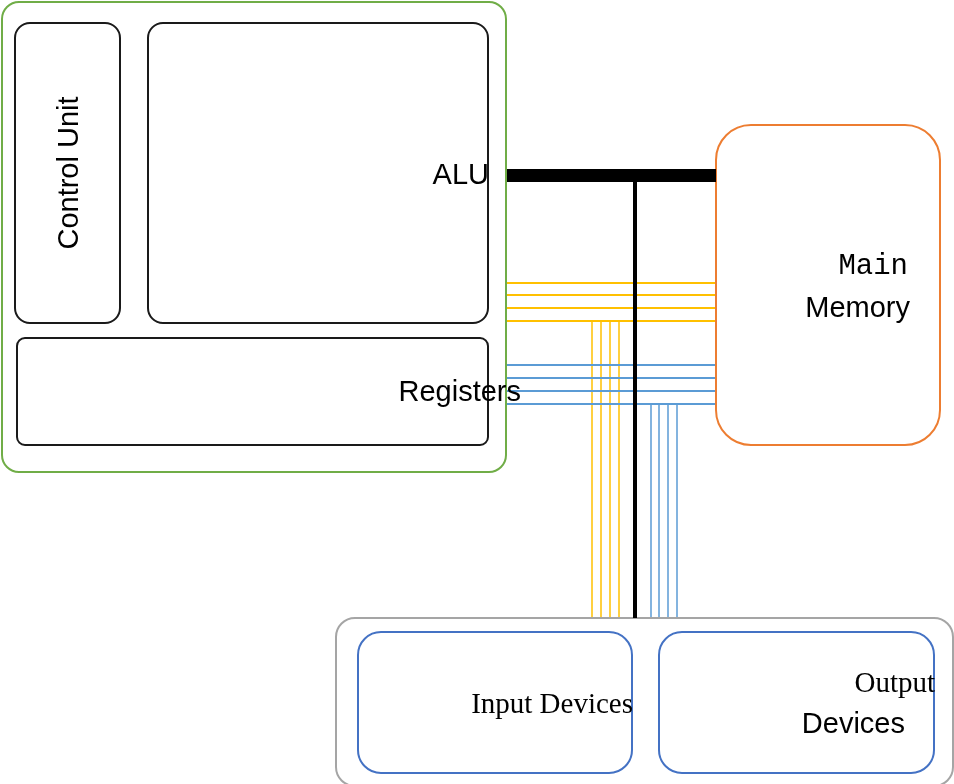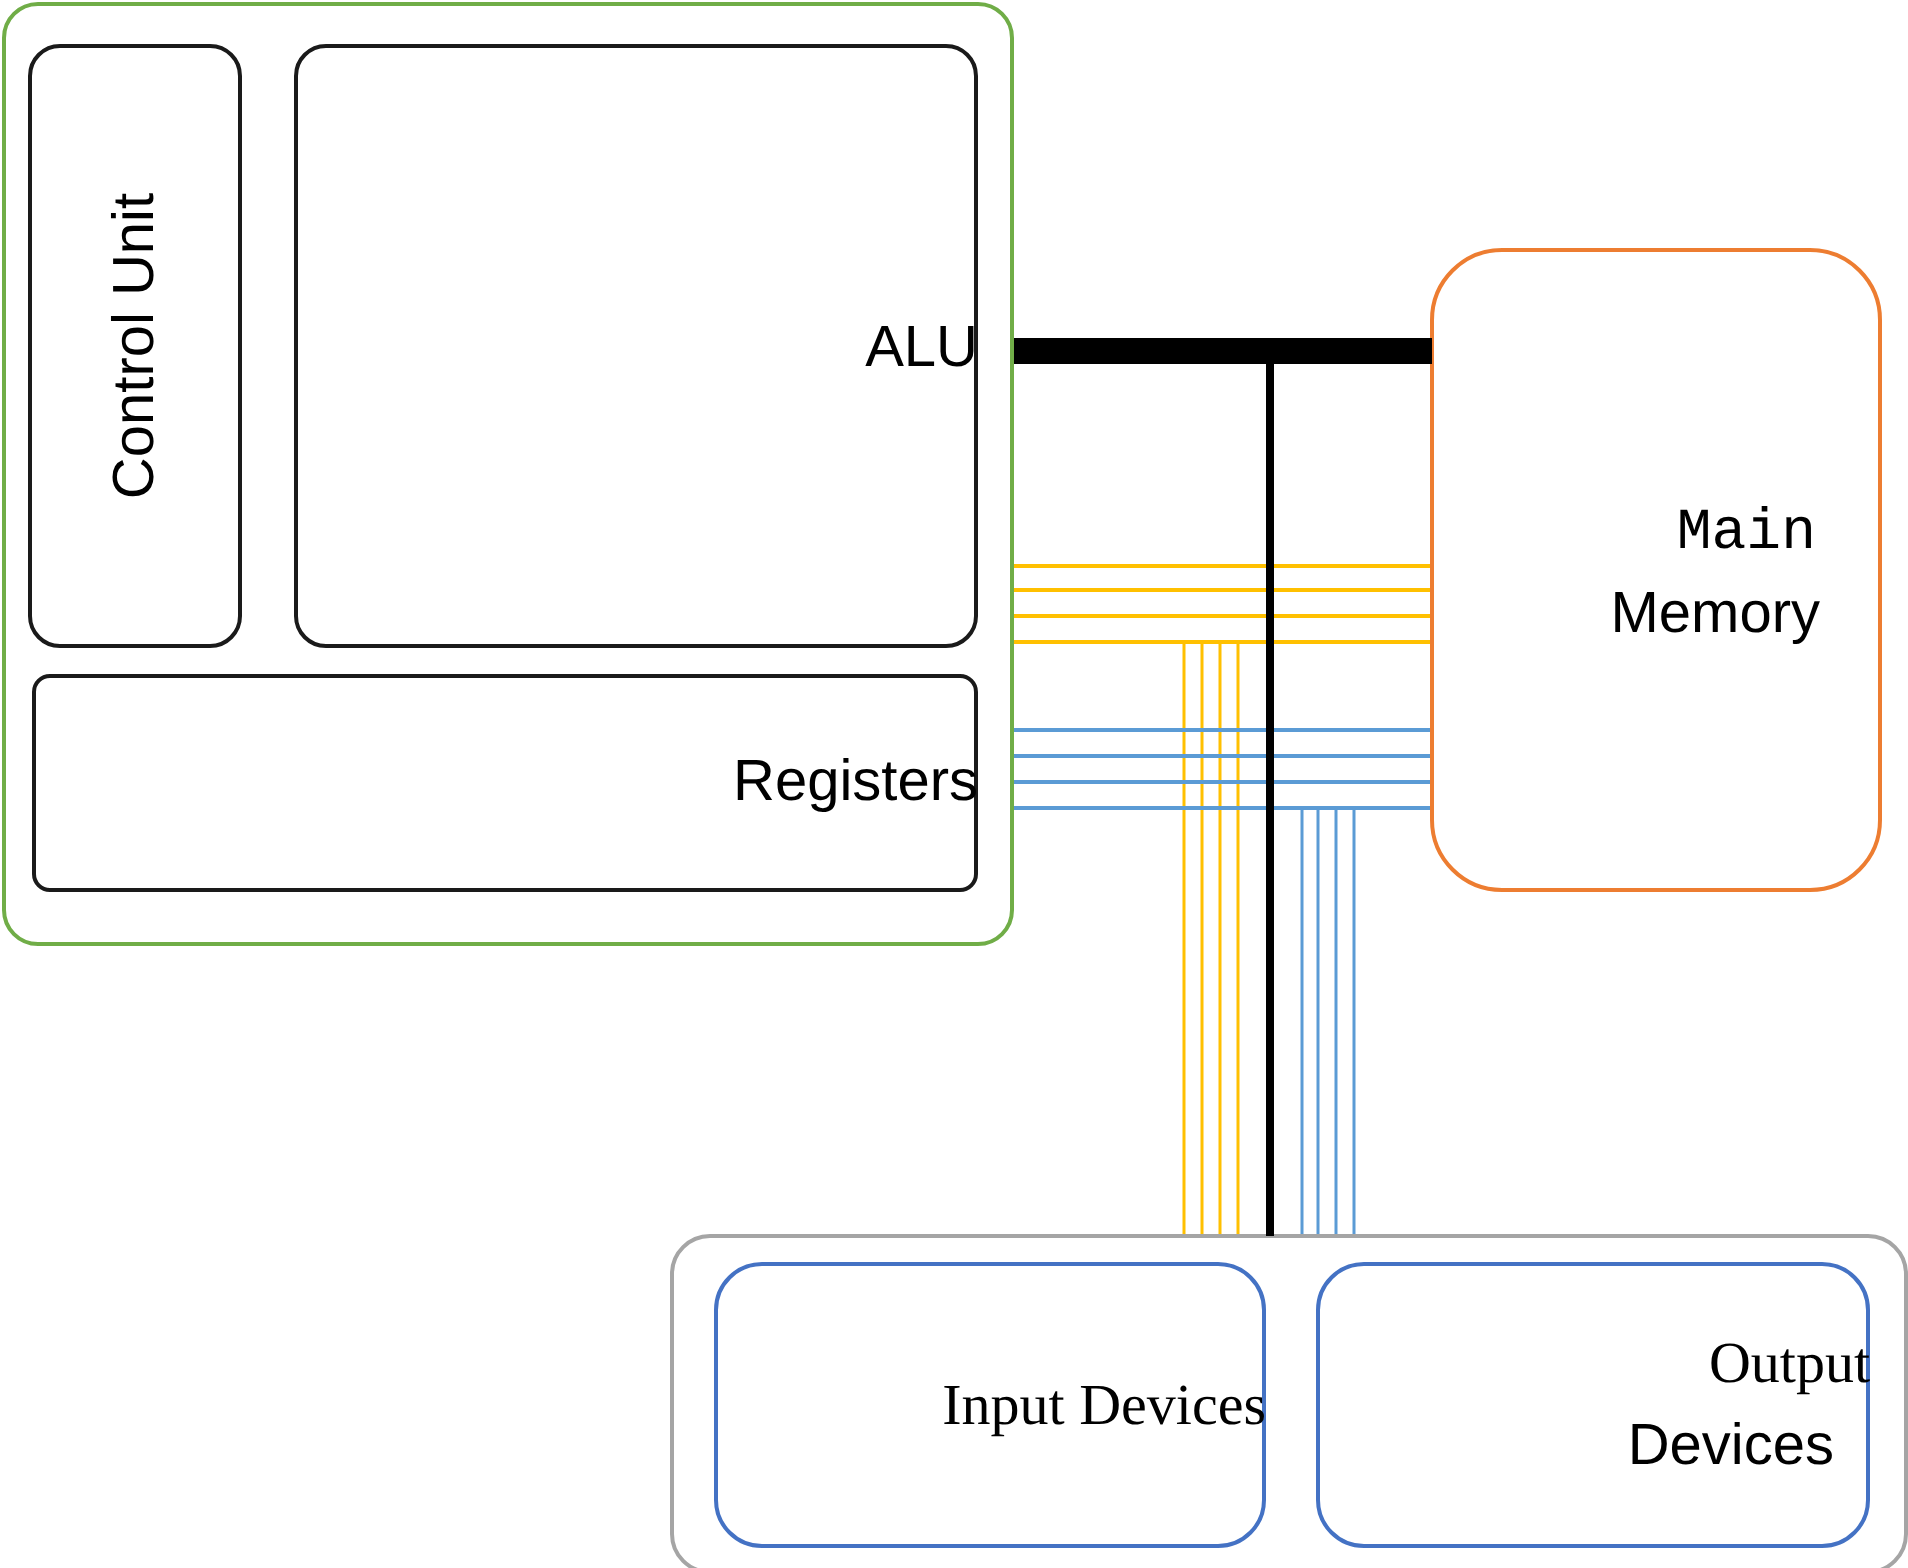--- a/index.html
+++ b/index.html
@@ -59,18 +59,18 @@
     <line stroke-width="1.5" x1="677" y1="404" x2="677" y2="617"></line>
   </g>
 
   <rect x="633" y="180" width="4" height="438" fill="#000"></rect>
 </svg>
 
 <div class="lbl" id="cu-label">
   <span>Control Unit</span>
 </div>
 <div class="lbl" style="left:147px; top:154px; width:342px;">ALU</div>
-<div class="lbl" style="left:16px; top:371px; width:473px;">Registers</div>
+<div class="lbl" style="left:16px; top:371px; width:473px;padding-left:32px;">Registers</div>
 <div class="lbl" style="left:715px; top:246px; width:193px;font-family:Liberation Mono, monospace;">Main</div>
 <div class="lbl" style="left:715px; top:287px; width:195px;">Memory</div>
 <div class="lbl" style="left:357px; top:683px; width:276px;font-family:Liberation Serif, serif;">Input Devices</div>
 <div class="lbl" style="left:658px; top:662px; width:277px;font-family:Liberation Serif, serif;">Output</div>
-<div class="lbl" style="left:658px; top:703px; width:247px;margin-left:12px;">Devices</div>
+<div class="lbl" style="left:658px; top:703px; width:247px;">Devices</div>
 
 </body></html>

